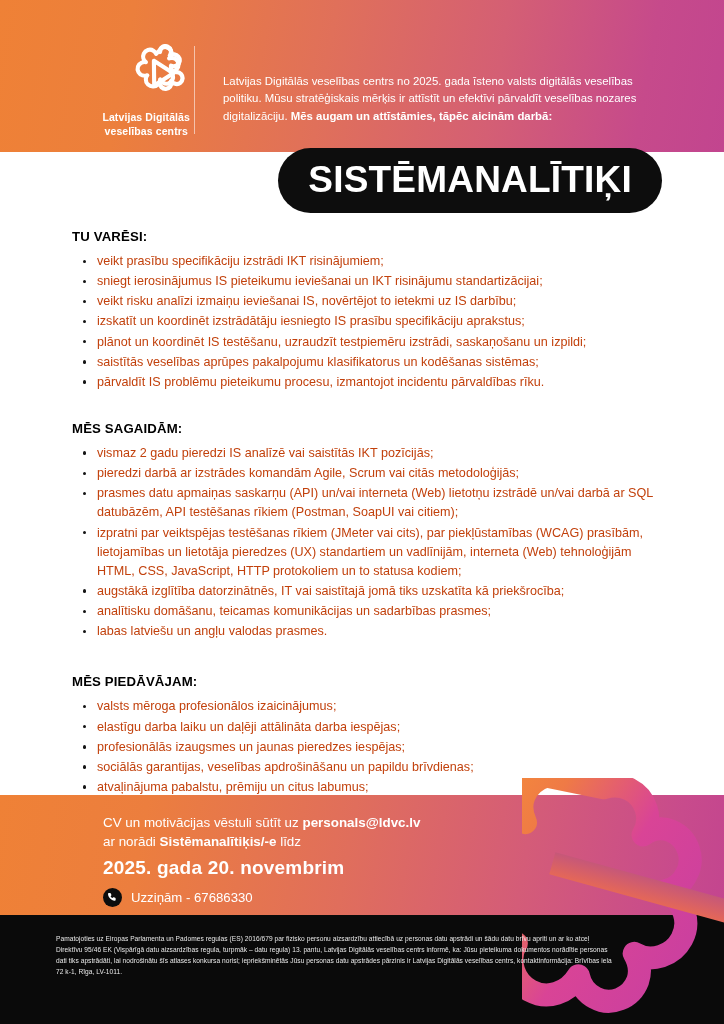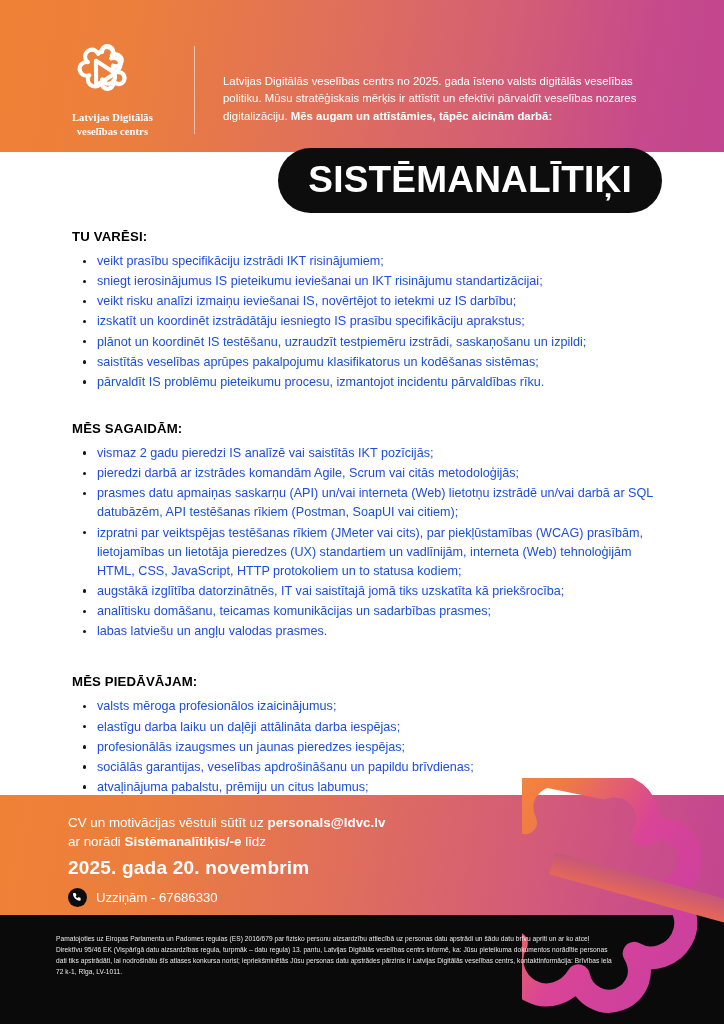--- a/index.html
+++ b/index.html
@@ -34,22 +34,21 @@
     display: flex;
     align-items: flex-start;
   }
 
   .brand {
     width: 118px;
     margin-left: 72px;
     margin-top: 44px;
     display: flex;
     flex-direction: column;
-    align-items: flex-start;
-    font-family: Liberation Serif, serif;
+    align-items: flex-end;
   }
   .brand-mark {
     width: 60px;
     height: 58px;
     display: block;
   }
   .brand-name {
     margin-top: 9px;
     color: #ffffff;
     font-size: 10.5px;
@@ -122,21 +121,21 @@
 
   ul.bullets {
     margin: 0;
     padding-left: 25px;
     list-style: none;
   }
   ul.bullets li {
     position: relative;
     font-size: 12.6px;
     line-height: 1.52;
-    color: #1d4ed8;
+    color: #c2410c;
     margin-bottom: 1px;
   }
   ul.bullets li::before {
     content: "";
     position: absolute;
     left: -14px;
     top: 7.5px;
     width: 3.4px;
     height: 3.4px;
     border-radius: 50%;
@@ -149,21 +148,21 @@
     left: 0;
     top: 795px;
     width: 724px;
     height: 120px;
     background: linear-gradient(100deg, #ef8136 0%, #ec7e3e 20%, #e06e5c 48%, #d45c78 72%, #c84b8c 92%, #c3458f 100%);
     overflow: hidden;
   }
   .cta-inner {
     position: relative;
     z-index: 3;
-    margin-left: 68px;
+    margin-left: 103px;
     padding-top: 18px;
     color: #ffffff;
   }
   .cta-line {
     font-size: 13.4px;
     line-height: 1.42;
     color: #ffffff;
   }
   .cta-line b { font-weight: bold; }
   .cta-date {

